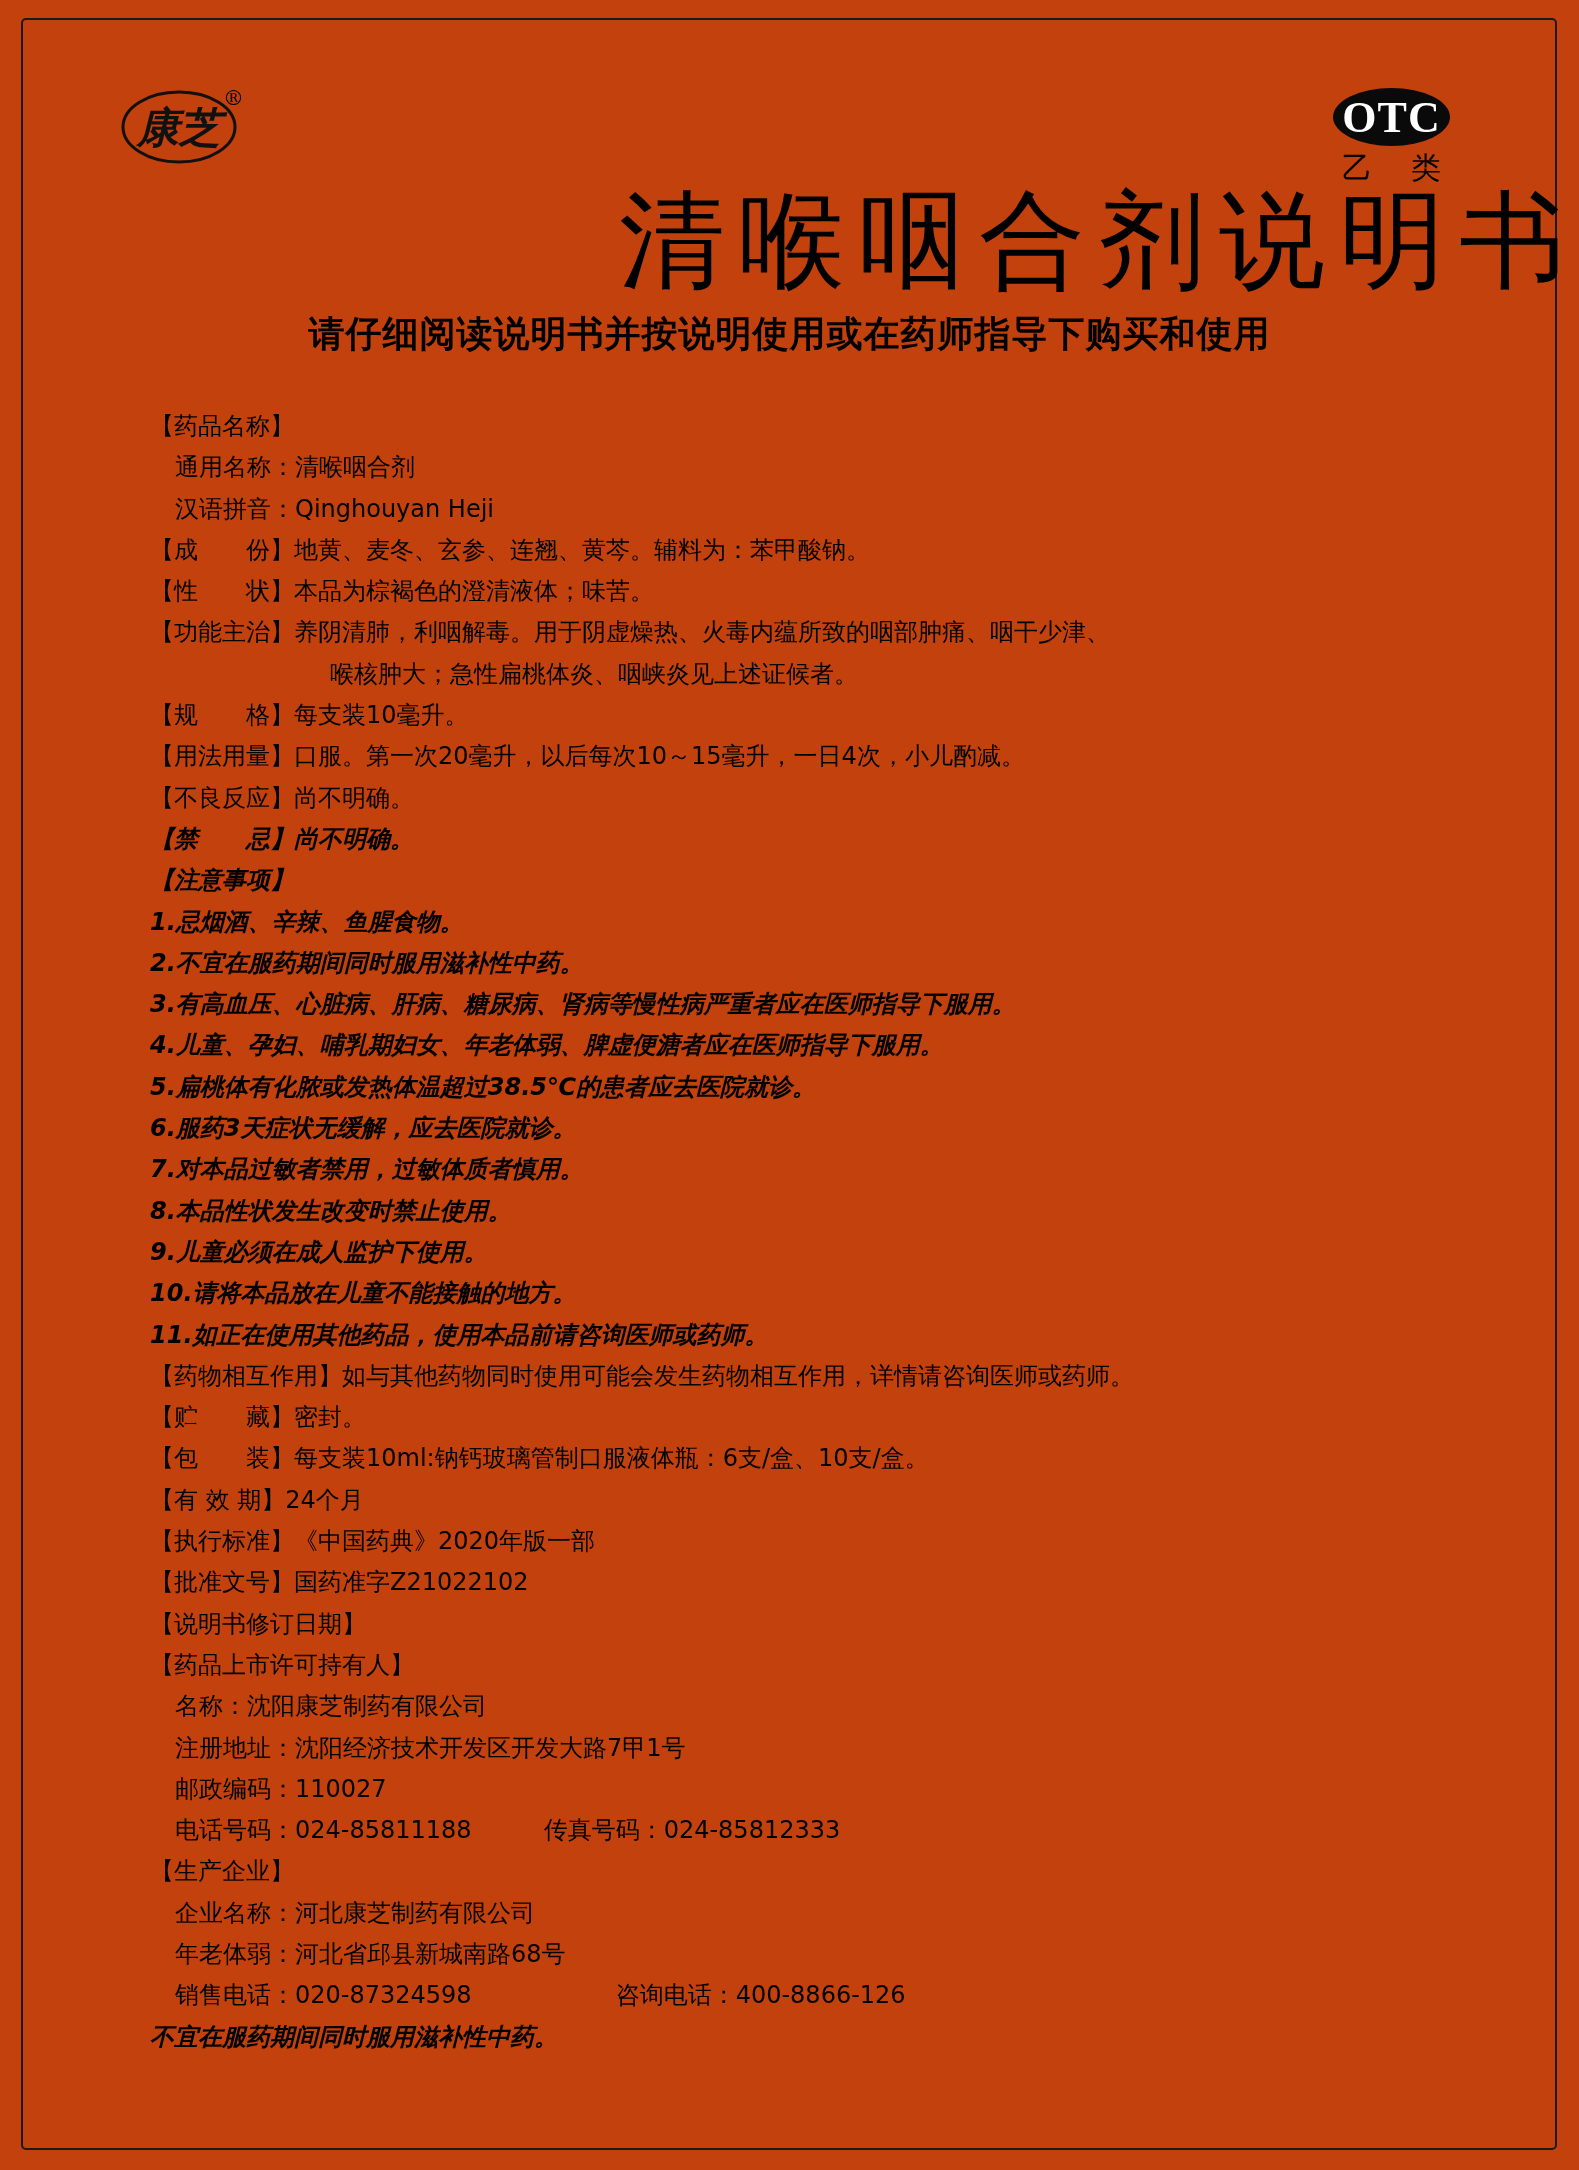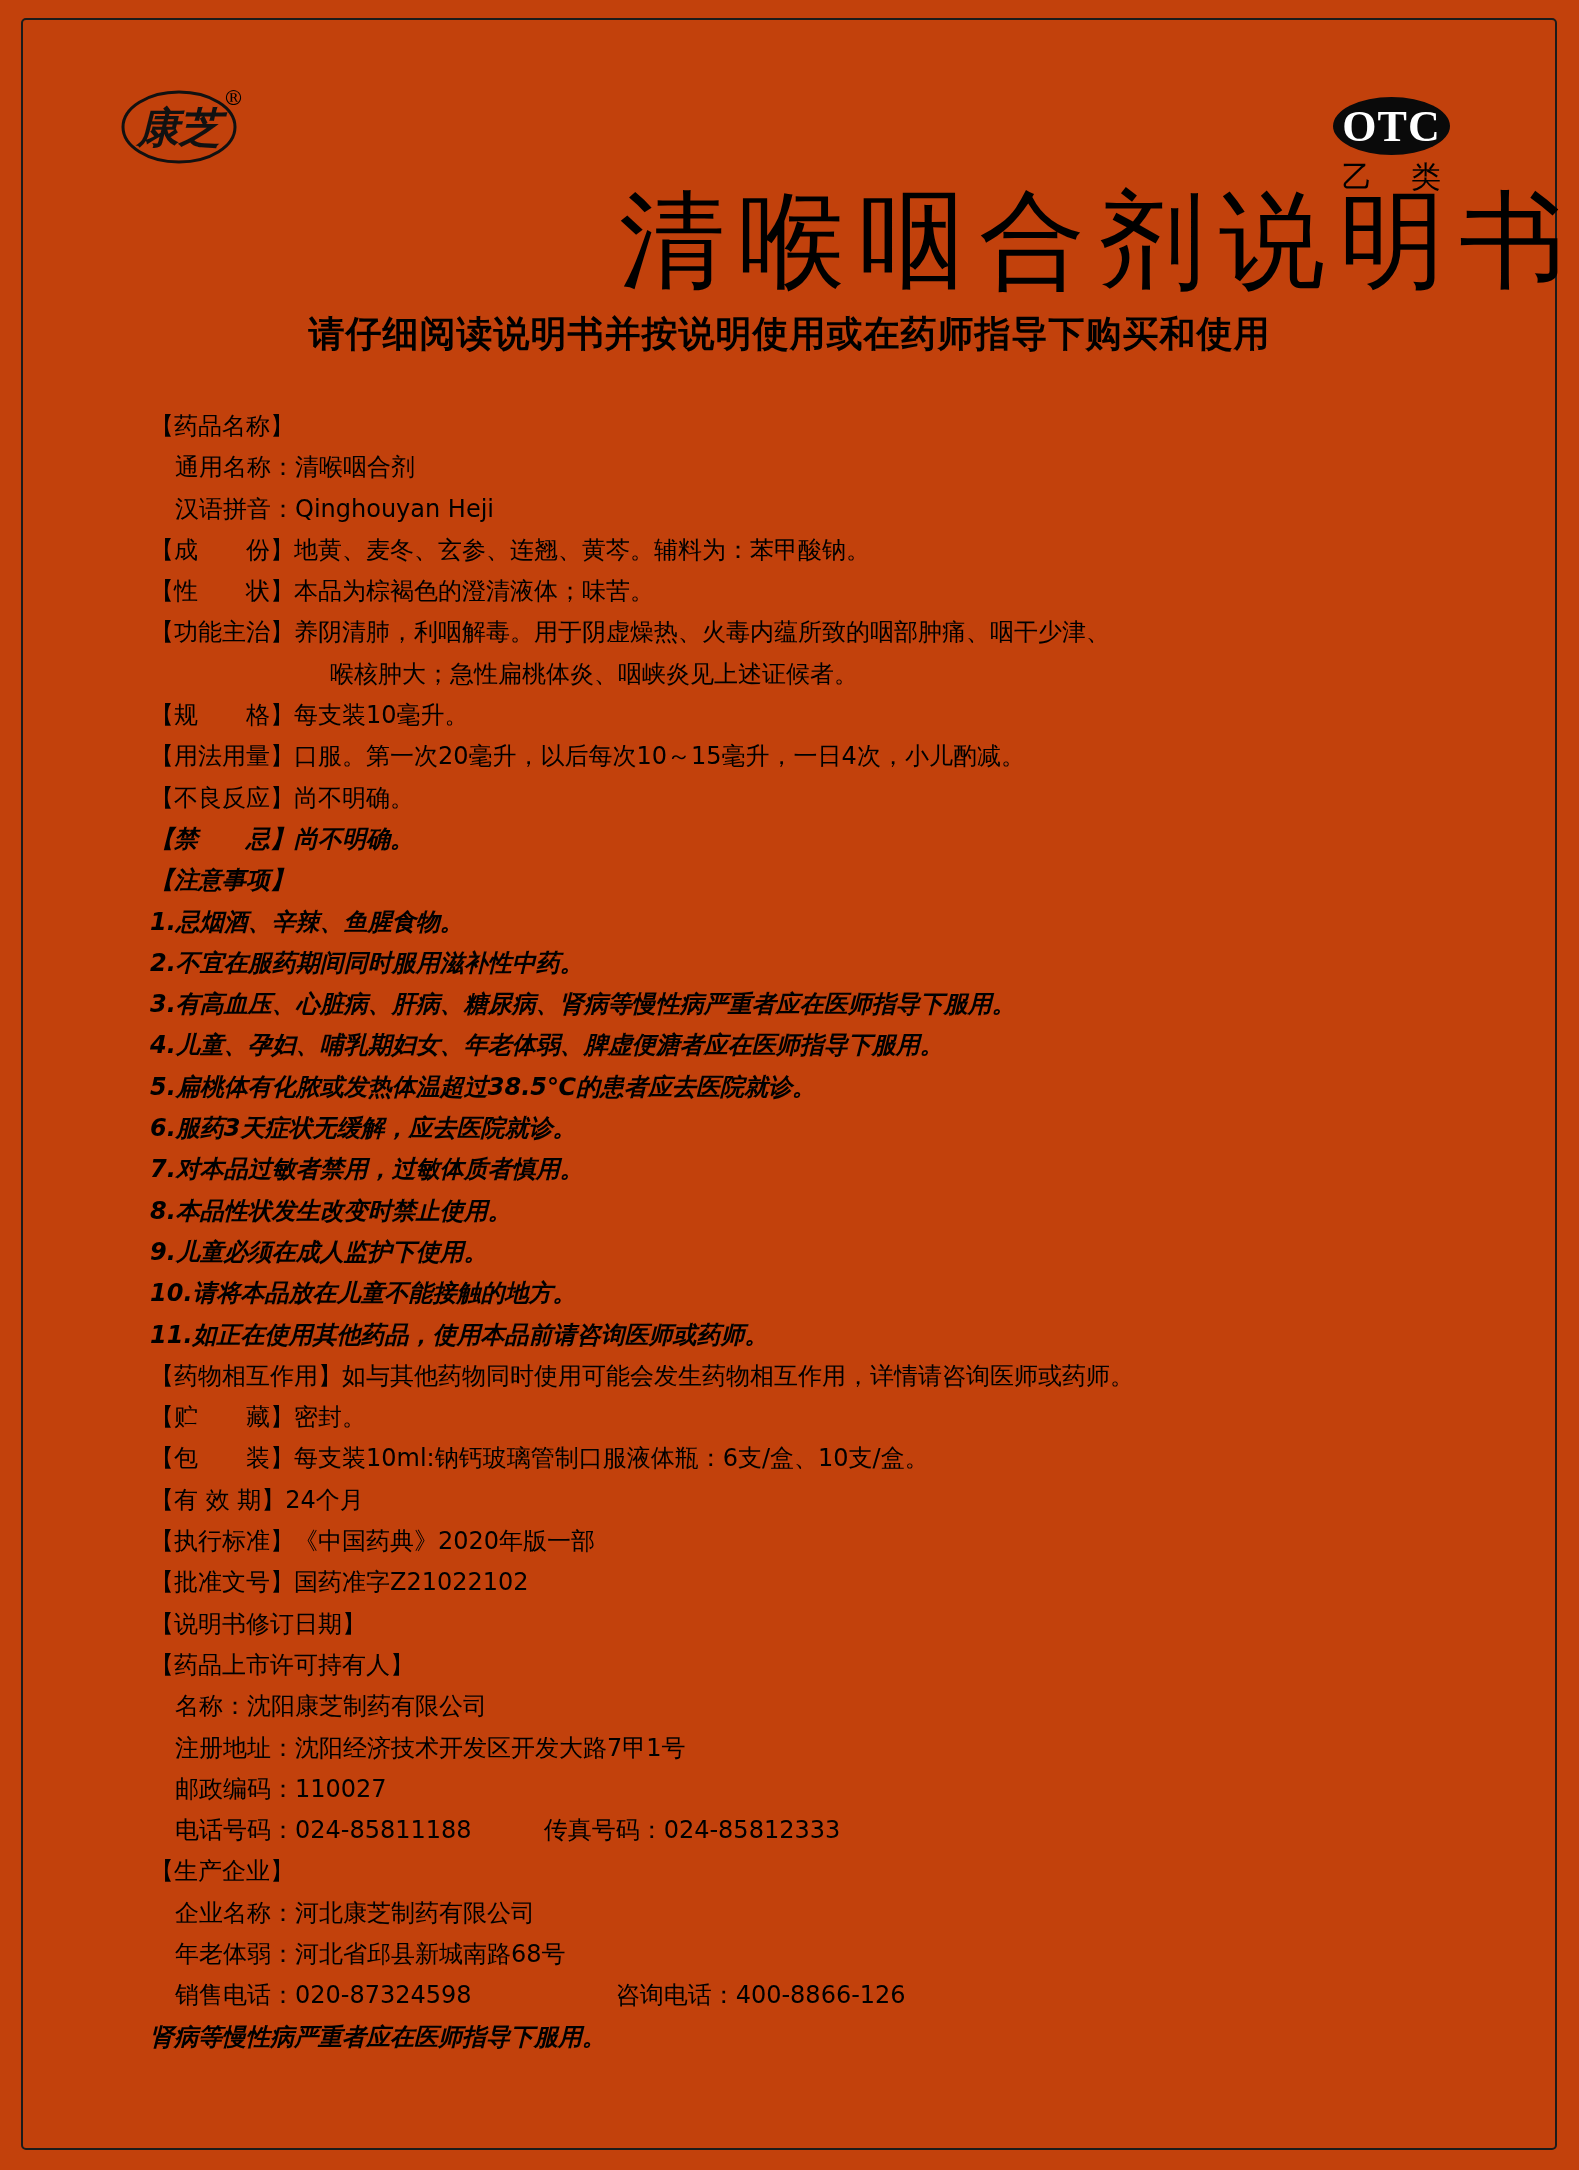--- a/index.html
+++ b/index.html
@@ -22,21 +22,21 @@
   .brand svg{display:block;}
   .brand .rmark{
     position:absolute;left:103px;top:-2px;
     font-size:21px;font-weight:normal;
     font-family:"DejaVu Serif", serif;
   }
   
   .otc{position:absolute;left:1333px;top:88px;width:117px;}
   .otc-ellipse{
     width:117px;height:58px;background:#0a0a0a;border-radius:50%;
-    display:flex;align-items:center;justify-content:center;margin-top:9px;
+    display:flex;align-items:center;justify-content:center;
   }
   .otc-ellipse .otc-text{
     color:#fff;font-family:"Liberation Serif","DejaVu Serif",serif;
     font-weight:bold;font-size:44px;letter-spacing:1px;line-height:1;
     padding-top:2px;
   }
   .otc-cat{
     margin-top:7px;display:flex;justify-content:space-between;
     padding:0 9px;font-size:30px;font-weight:500;line-height:1;
   }
@@ -127,15 +127,15 @@
       <div class="line">【说明书修订日期】</div>
       <div class="line">【药品上市许可持有人】</div>
       <div class="line sub">名称：沈阳康芝制药有限公司</div>
       <div class="line sub">注册地址：沈阳经济技术开发区开发大路7甲1号</div>
       <div class="line sub">邮政编码：110027</div>
       <div class="line sub">电话号码：024-85811188　　　传真号码：024-85812333</div>
       <div class="line">【生产企业】</div>
       <div class="line sub">企业名称：河北康芝制药有限公司</div>
       <div class="line sub">年老体弱：河北省邱县新城南路68号</div>
       <div class="line sub">销售电话：020-87324598　　　　　　咨询电话：400-8866-126</div>
-      <div class="line bold">肾病等慢性病严重者应在医师指导下服用。</div>
+      <div class="line bold">不宜在服药期间同时服用滋补性中药。</div>
     </div>
 </div>
 
 </body></html>

